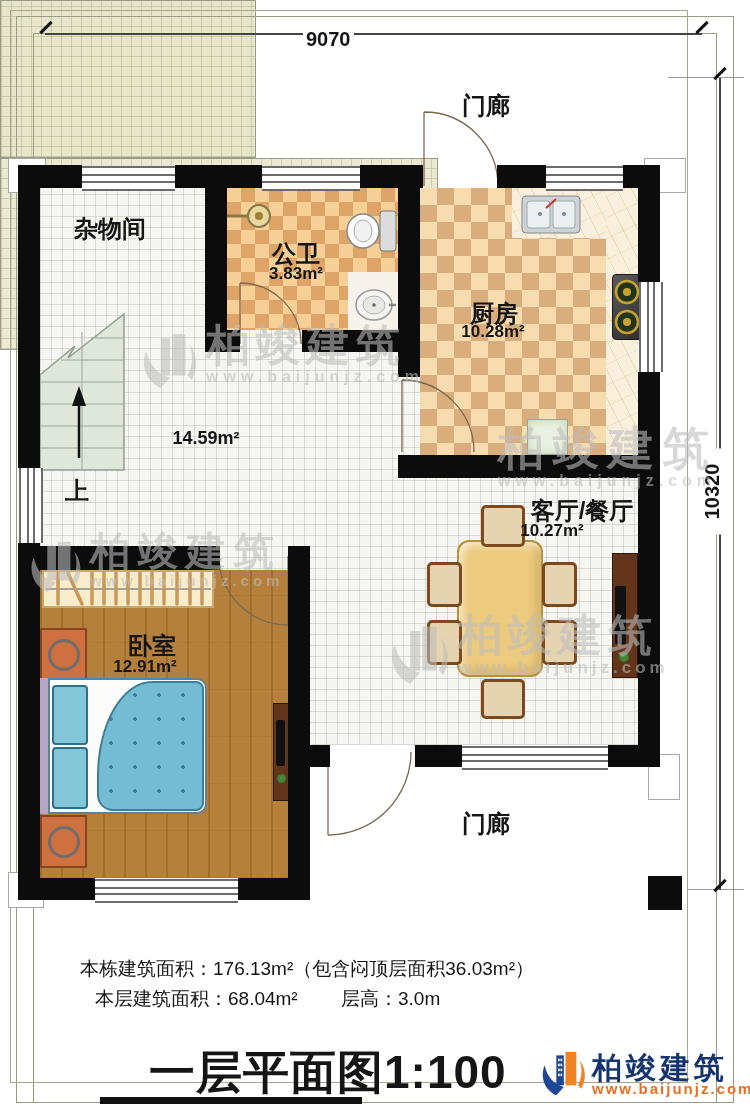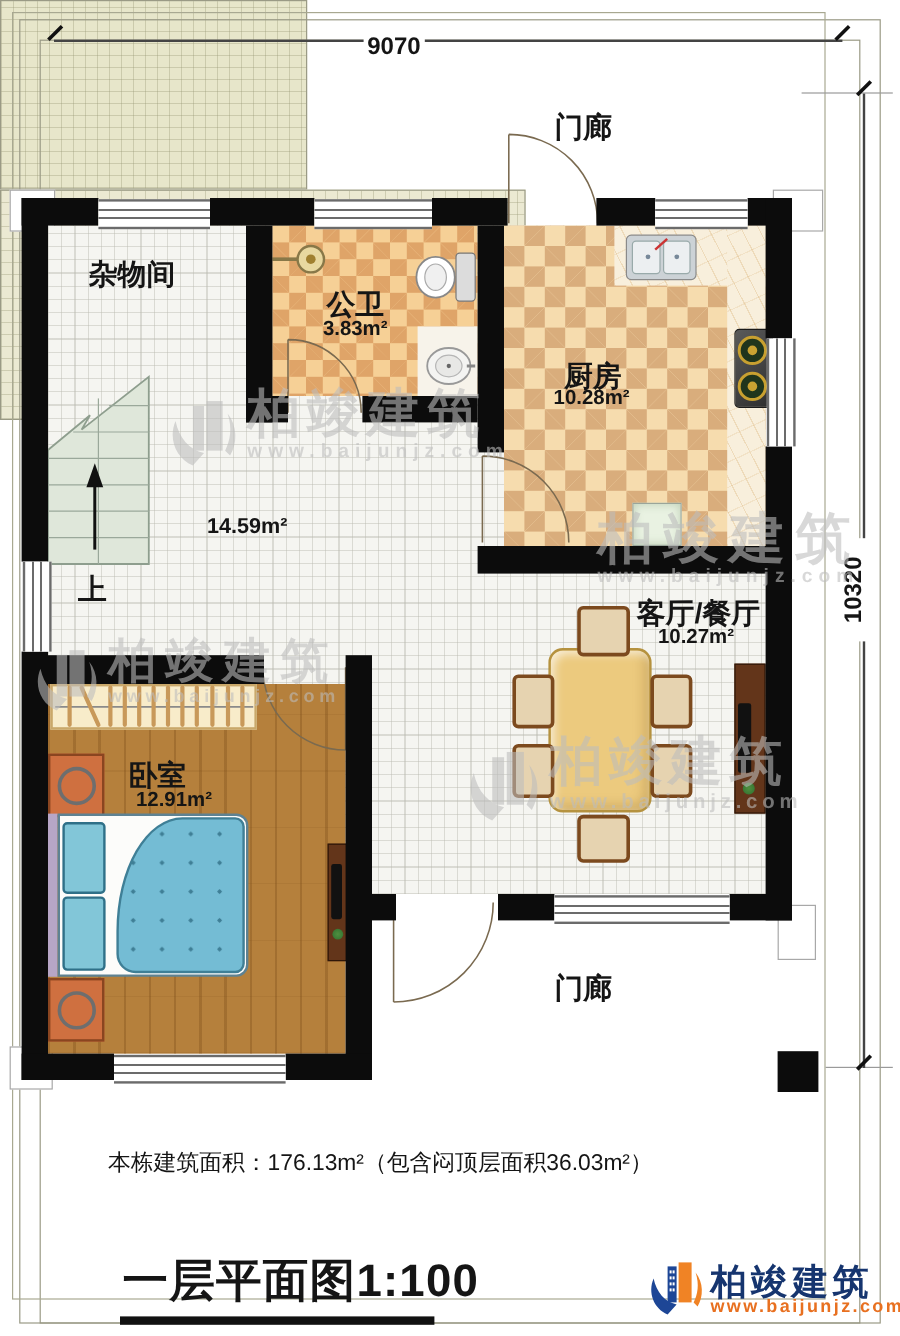--- a/index.html
+++ b/index.html
@@ -46,21 +46,21 @@
   .dim-line{position:absolute;background:#444;z-index:30;}
   .dim-tick{position:absolute;width:16px;height:3px;background:#111;transform:rotate(-45deg);z-index:31;}
   .dim-text{position:absolute;z-index:31;font-weight:bold;font-size:20px;background:#fff;padding:0 3px;}
   .ext-line{position:absolute;background:#9a9a9a;z-index:29;}
   
   .watermark{position:absolute;z-index:50;color:#bdbdbd;opacity:.58;pointer-events:none;display:flex;align-items:flex-start;gap:6px;}
   .wm-name{font-weight:bold;white-space:nowrap;line-height:1.05;}
   .wm-site{font-weight:bold;white-space:nowrap;}
   
   .foot-line{position:absolute;z-index:30;font-size:19px;white-space:nowrap;}
-  .plan-title{position:absolute;z-index:30;font-size:38px;font-weight:600;letter-spacing:1px;white-space:nowrap;}
+  .plan-title{position:absolute;z-index:30;font-size:46px;font-weight:600;letter-spacing:1px;white-space:nowrap;margin-left:47px;}
   .brand-name{position:absolute;z-index:30;font-size:30px;font-weight:bold;color:#16356f;letter-spacing:4px;white-space:nowrap;}
   .brand-site{position:absolute;z-index:30;font-size:15px;font-weight:bold;color:#e87020;letter-spacing:2px;white-space:nowrap;}
   svg.layer{position:absolute;left:0;top:0;z-index:12;pointer-events:none;}
 </style>
 </head>
 <body>
 
 <div id="canvas">
 
   <div class="dim-line" style="left:45px;top:33px;width:657px;height:2px;"></div>
@@ -246,22 +246,22 @@
 
   <div class="room-label" style="left:486px;top:90px;">门廊</div>
   <div class="room-label" style="left:110px;top:213px;">杂物间</div>
   <div class="room-label" style="left:296px;top:238px;">公卫</div>
   <div class="area-label" style="left:296px;top:264px;">3.83m²</div>
   <div class="room-label" style="left:494px;top:298px;">厨房</div>
   <div class="area-label" style="left:493px;top:322px;">10.28m²</div>
   <div class="area-label" style="left:206px;top:428px;font-size:18px;">14.59m²</div>
   <div class="room-label" style="left:77px;top:475px;">上</div>
   <div class="room-label" style="left:582px;top:495px;">客厅/餐厅</div>
-  <div class="area-label" style="left:580px;top:521px;">10.27m²</div>
-  <div class="room-label" style="left:131px;top:630px;">卧室</div>
+  <div class="area-label" style="left:552px;top:521px;">10.27m²</div>
+  <div class="room-label" style="left:152px;top:630px;">卧室</div>
   <div class="area-label" style="left:145px;top:657px;">12.91m²</div>
   <div class="room-label" style="left:486px;top:808px;">门廊</div>
 
   <div class="watermark" style="left:138px;top:322px;">
     <svg width="62" height="74" viewBox="0 0 60 60">
         <path d="M22,58 C8,52 2,36 8,22 C11,36 19,45 31,48 Z" fill="#bdbdbd"></path>
         <rect x="22" y="10" width="9" height="36" fill="#bdbdbd"></rect>
         <rect x="33" y="6" width="13" height="40" fill="#bdbdbd"></rect>
         <path d="M48,46 C52,38 54,28 50,16 C58,26 58,40 52,50 Z" fill="#bdbdbd"></path>
       </svg>
@@ -294,21 +294,25 @@
         <rect x="22" y="10" width="9" height="36" fill="#bdbdbd"></rect>
         <rect x="33" y="6" width="13" height="40" fill="#bdbdbd"></rect>
         <path d="M48,46 C52,38 54,28 50,16 C58,26 58,40 52,50 Z" fill="#bdbdbd"></path>
       </svg>
     <div>
         <div class="wm-name" style="font-size:44px;letter-spacing:6px;">柏竣建筑</div>
          <div class="wm-site" style="font-size:17px;letter-spacing:4px;">www.baijunjz.com</div>
       </div>
   </div>
 
-  <div class="foot-line" style="left:90px;top:956px;">本栋建筑面积：176.13m²（包含闷顶层面积36.03m²）</div>
+  <div class="foot-line" style="left:80px;top:956px;">本栋建筑面积：176.13m²（包含闷顶层面积36.03m²）</div>
+  <div class="foot-line" style="left:95px;top:986px;">
+    <span>本层建筑面积：68.04m²</span>
+    <span style="margin-left:38px;">层高：3.0m</span>
+  </div>
   <div class="plan-title" style="left:102px;top:1042px;">
     <span>一层平面图</span><span>1:100</span>
   </div>
   <div style="position:absolute;left:100px;top:1097px;width:262px;height:7px;background:#111;z-index:30;"></div>
 
   <svg width="50" height="52" viewBox="0 0 60 60" style="position:absolute;left:538px;top:1046px;z-index:30;">
     <path d="M22,58 C8,52 2,36 8,22 C11,36 19,45 31,48 Z" fill="#1d4696"></path>
     <rect x="22" y="10" width="9" height="36" fill="#1d4696"></rect>
     <rect x="33" y="6" width="13" height="40" fill="#f08325"></rect>
     <rect x="24" y="14" width="2" height="3" fill="#fff"></rect>

